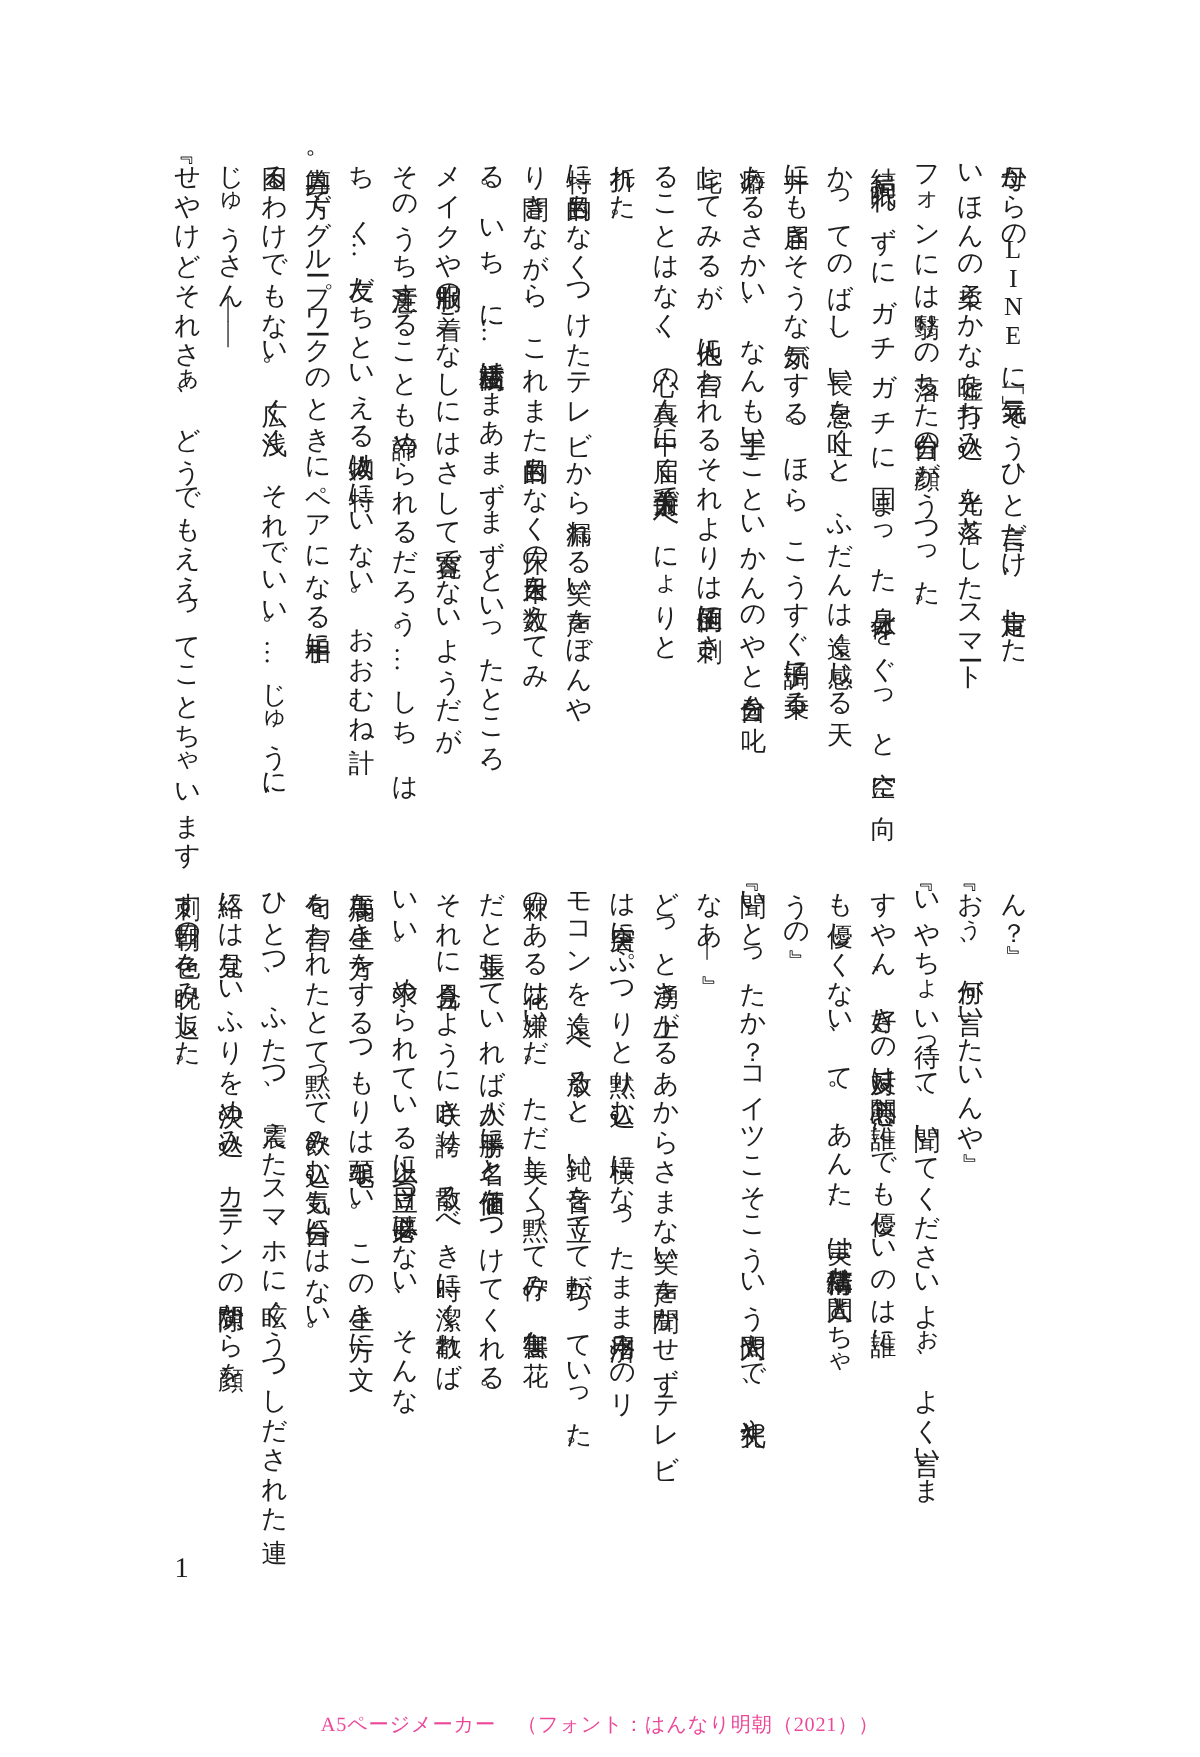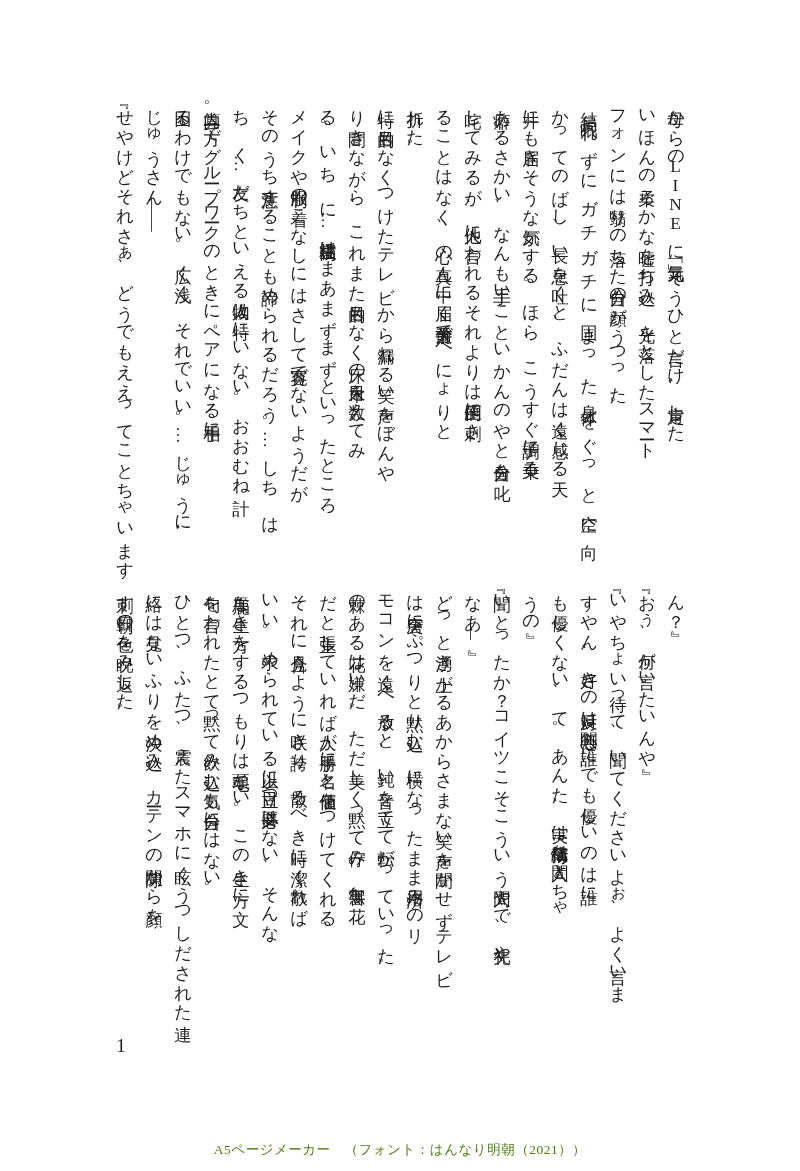--- a/index.html
+++ b/index.html
@@ -55,21 +55,21 @@
     color: #1e1e1e;
   }
   .footer {
     position: absolute;
     top: 1141px;
     left: 0;
     width: 800px;
     text-align: center;
     font-size: 13.5px;
     letter-spacing: 0.5px;
-    color: #4d7c0f;
+    color: #ec4899;
   }
 </style>
 </head>
 <body>
 
 <div class="page">
   <div class="dan dan-top">
       <p class="col">母からの<span class="up">LINE</span>に「元気」 そうひと言だけ、肯定した</p>
       <p class="col">いほんの柔らかな嘘を打ち込み、光を落としたスマート</p>
       <p class="col">フォンには翳りの落ちた自分の顔がうつった。</p>

